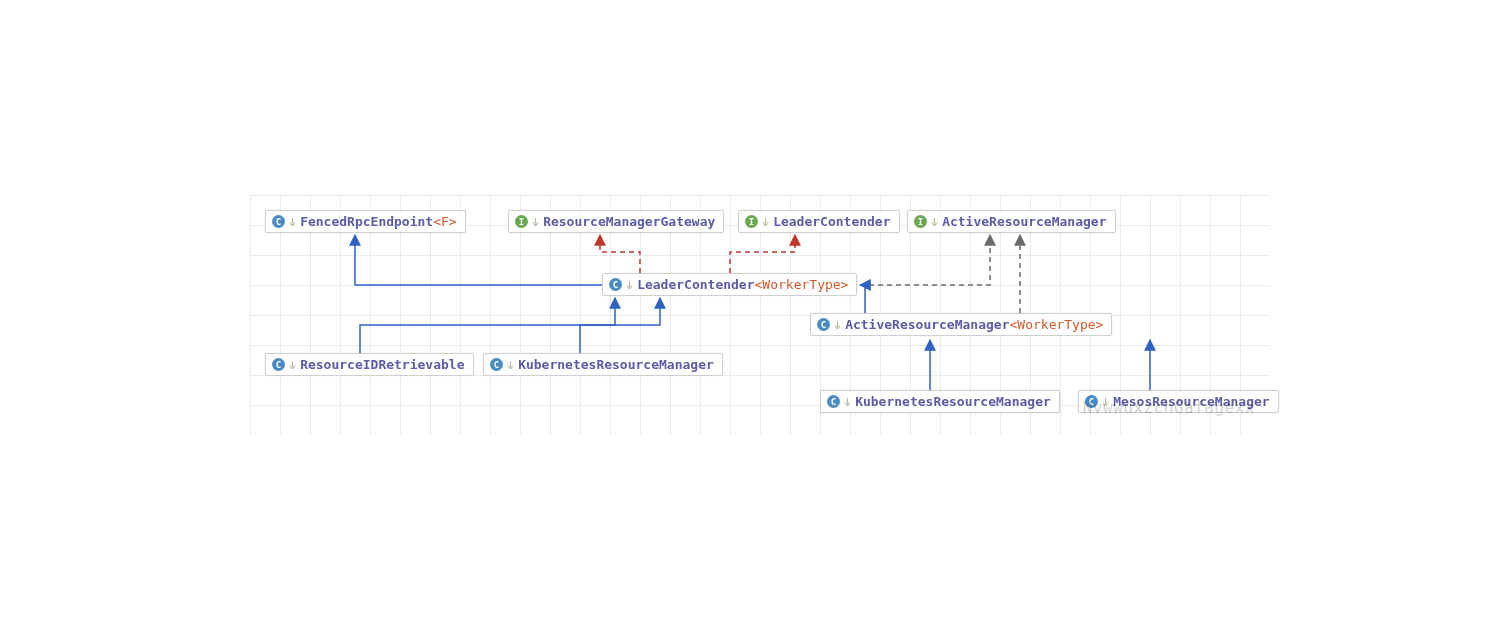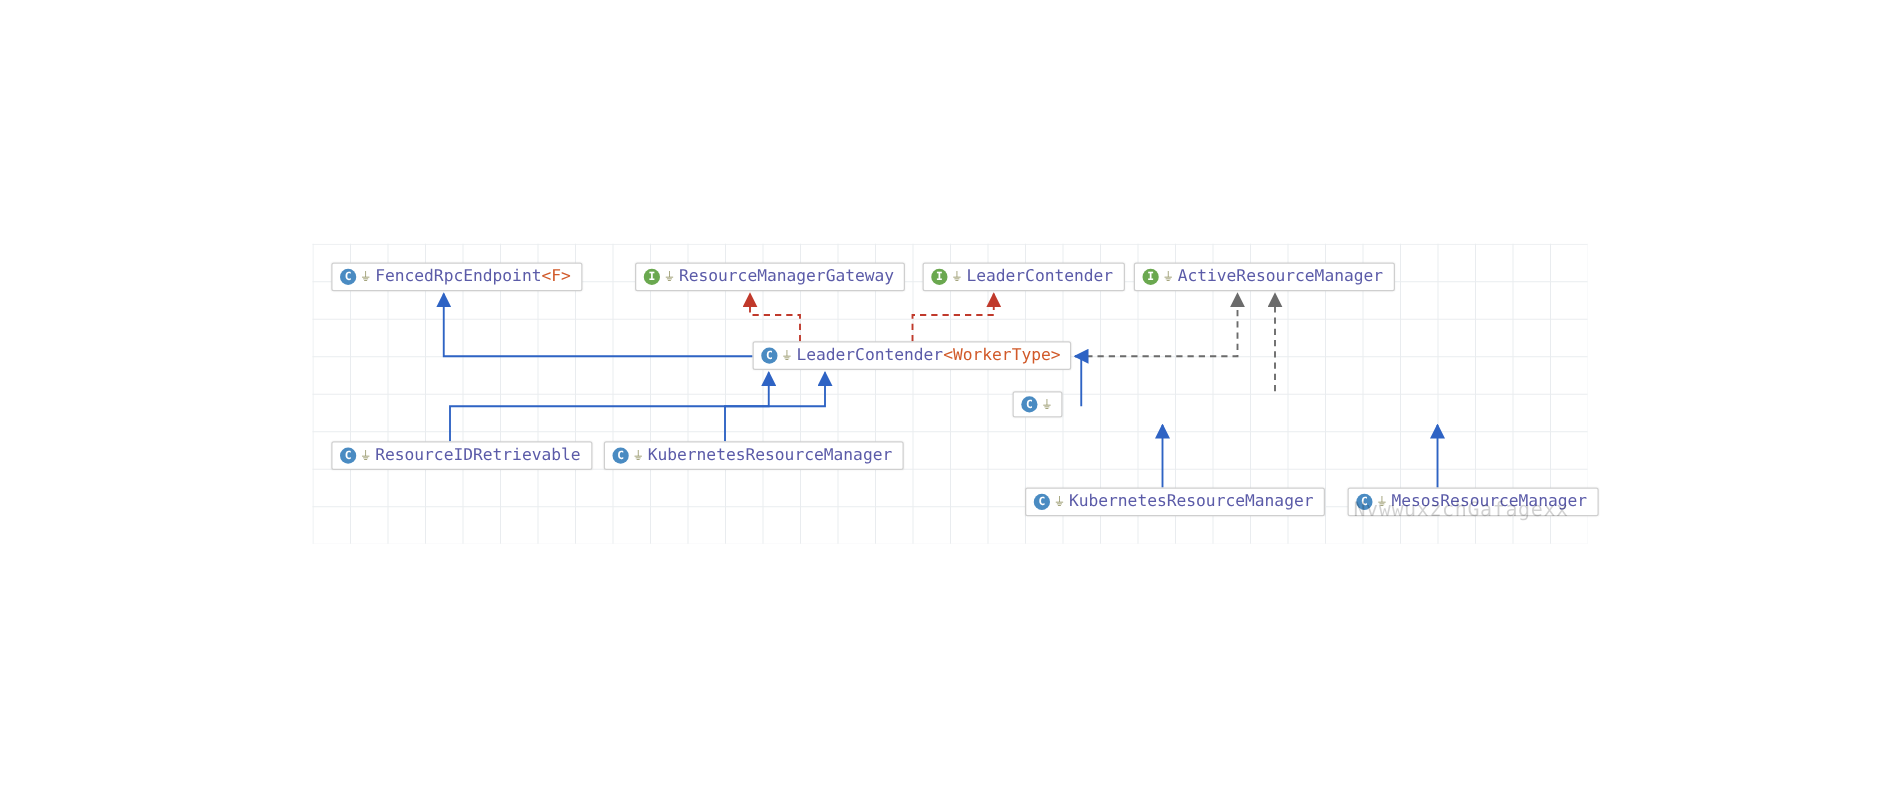--- a/index.html
+++ b/index.html
@@ -20,21 +20,21 @@
     white-space:nowrap;
     display:flex;
     align-items:center;
     gap:4px;
     box-shadow:0 0 0 1px rgba(0,0,0,0.02);
   }
   .badge{display:inline-flex;width:13px;height:13px;border-radius:50%;align-items:center;justify-content:center;font-size:9px;font-weight:bold;color:#fff;}
   .badge.cls{background:#4a8bc2;}
   .badge.ifc{background:#6aa84f;}
   .conn{display:inline-block;font-size:10px;color:#8b8b58;transform:translateY(1px);}
-  .name{color:#5b5ba8;font-weight:400;margin-top:33px;}
+  .name{color:#5b5ba8;font-weight:700;margin-top:33px;}
   .gen{color:#d15a2a;}
   .watermark{position:absolute;right:15px;bottom:18px;font-size:16px;color:rgba(0,0,0,0.18);letter-spacing:0.5px;}
 </style>
 </head>
 <body>
 
 <div class="canvas">
   <div class="grid"></div>
 
   <svg class="lines" width="1020" height="240">
@@ -94,20 +94,21 @@
 
   <div class="node" style="left:352px;top:78px">
     <span class="badge cls">C</span>
     <span class="conn">⏚</span>
     <span><span class="name">LeaderContender</span><span class="gen">&lt;WorkerType&gt;</span></span>
   </div>
 
   <div class="node" style="left:560px;top:118px">
     <span class="badge cls">C</span>
     <span class="conn">⏚</span>
+    <span><span class="name">ActiveResourceManager</span><span class="gen">&lt;WorkerType&gt;</span></span>
   </div>
 
   <div class="node" style="left:15px;top:158px">
     <span class="badge cls">C</span>
     <span class="conn">⏚</span>
     <span><span class="name">ResourceIDRetrievable</span><span class="gen"></span></span>
   </div>
   <div class="node" style="left:233px;top:158px">
     <span class="badge cls">C</span>
     <span class="conn">⏚</span>

